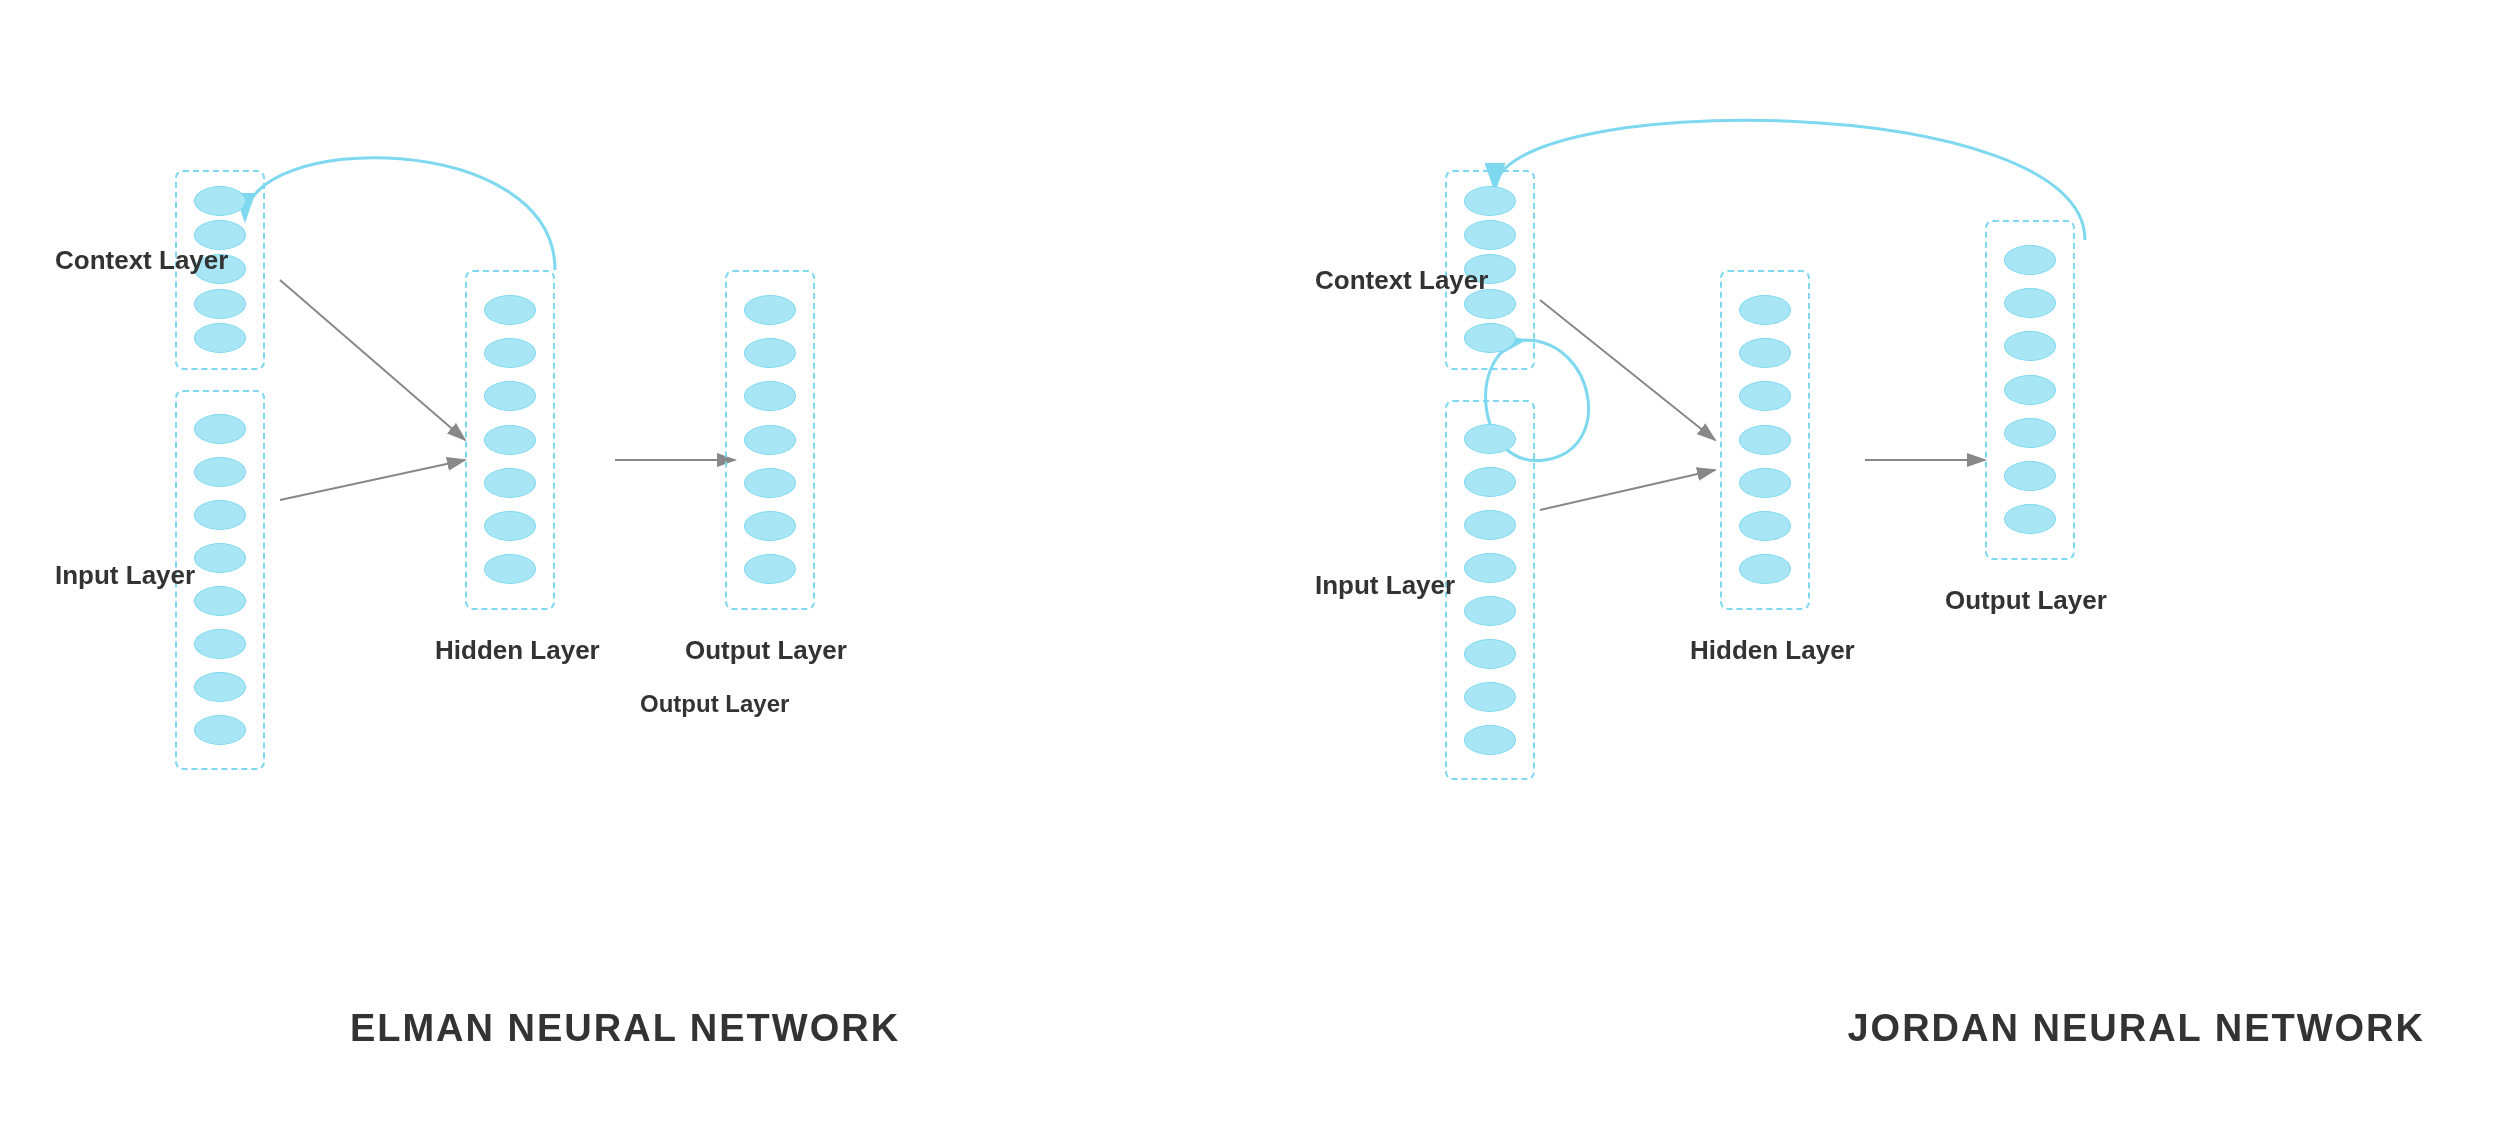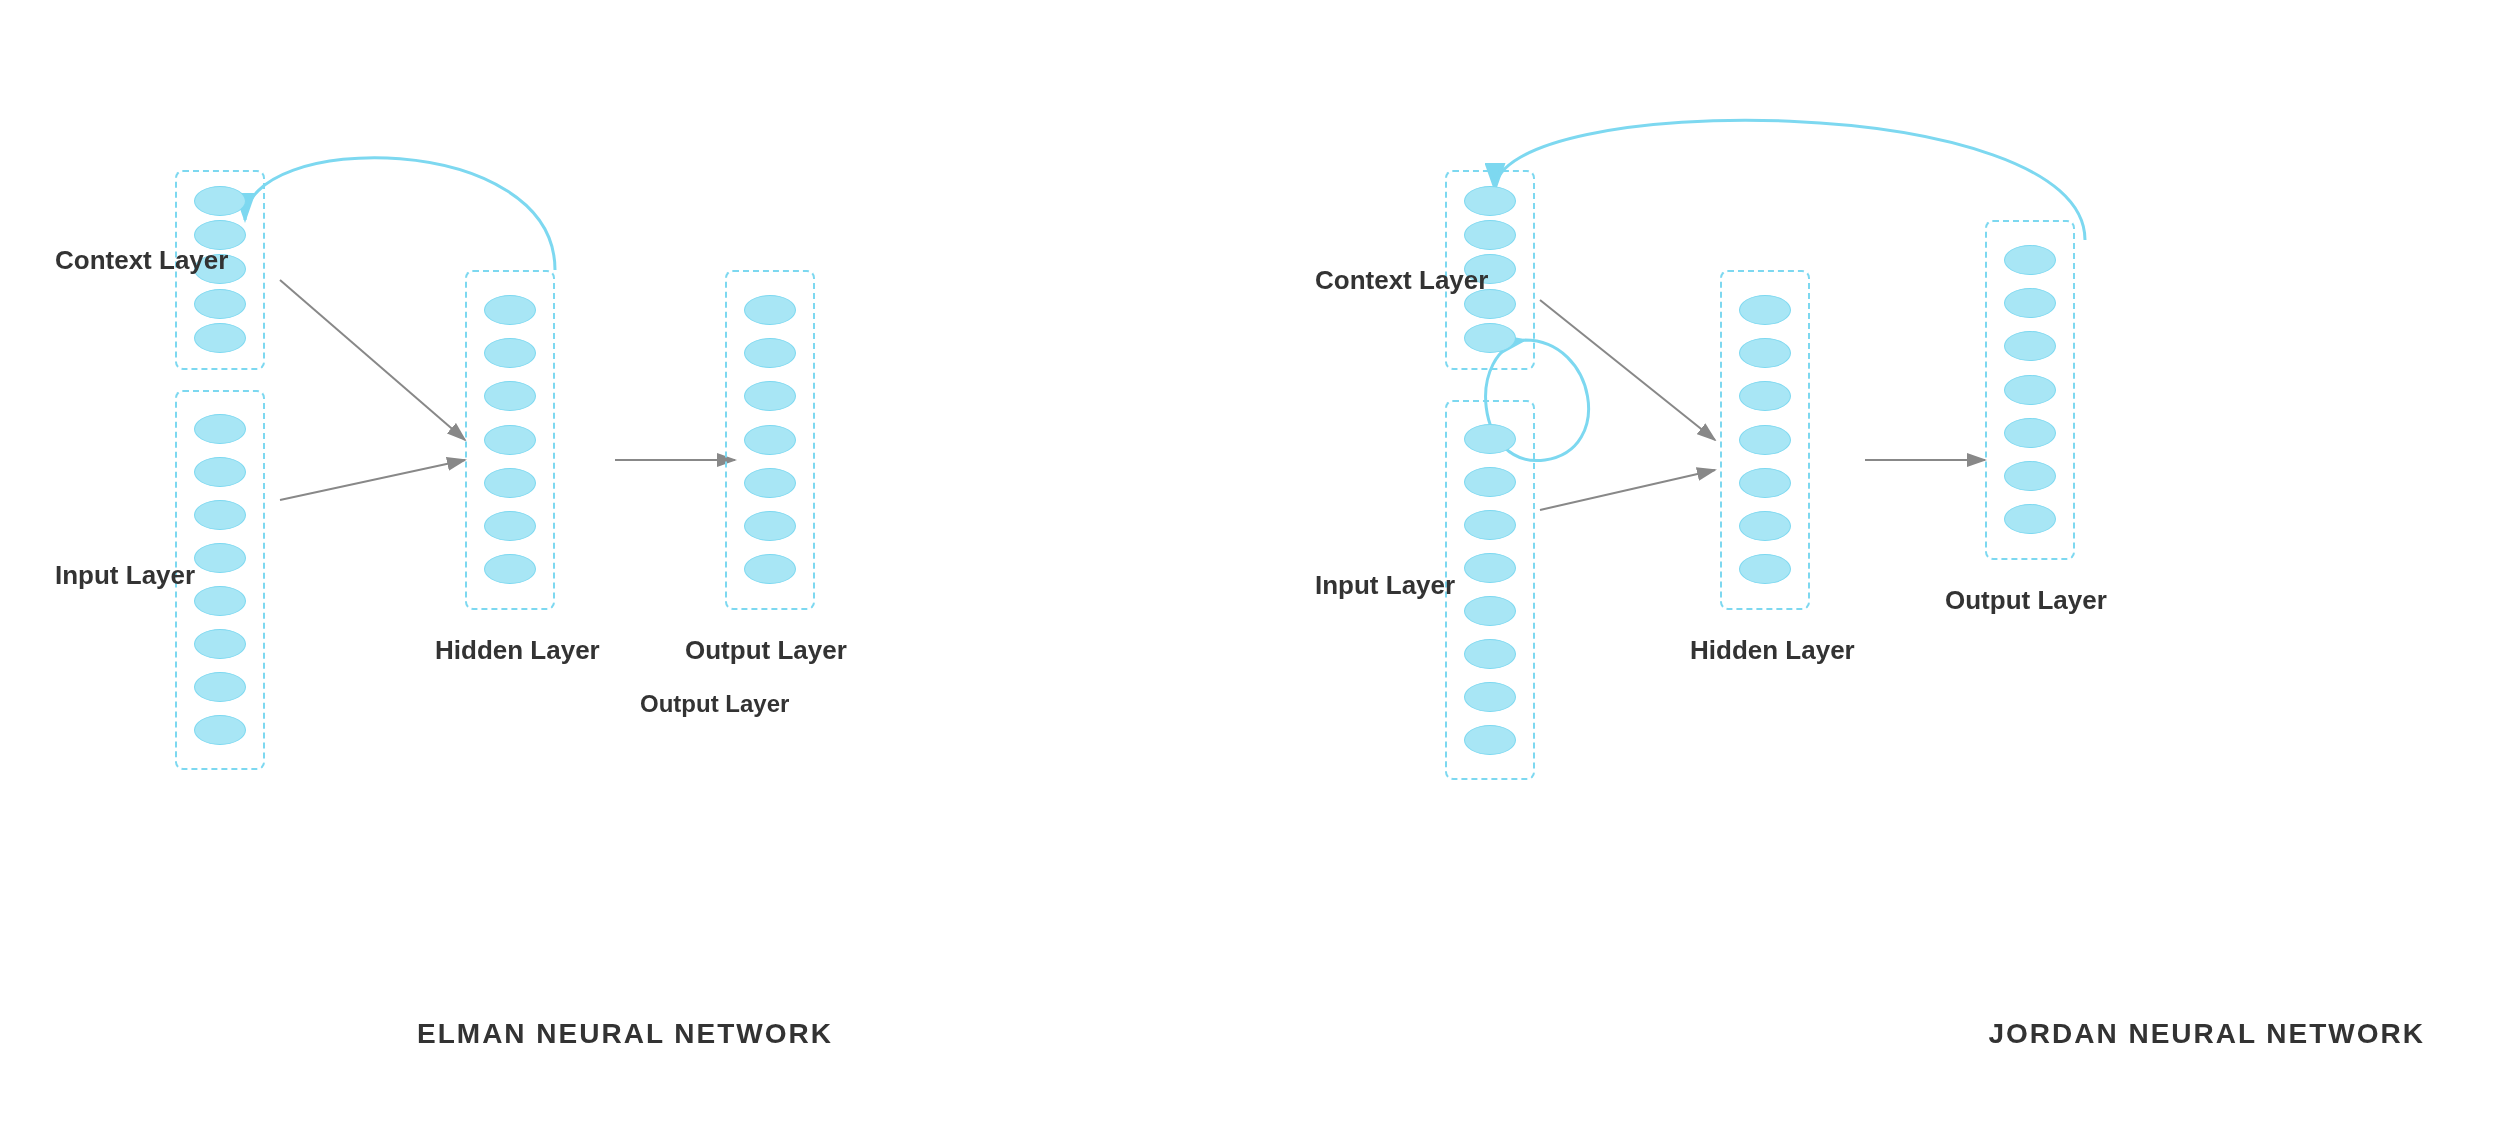--- a/index.html
+++ b/index.html
@@ -49,21 +49,21 @@
     .layer-label {
       position: absolute;
       font-size: 26px;
       font-weight: 600;
       color: #333;
       white-space: nowrap;
     }
 
     .network-title {
       position: absolute;
-      font-size: 28px;
+      font-size: 38px;
       font-weight: 900;
       color: #333;
       letter-spacing: 2px;
       text-align: center;
       width: 100%;
     }
 
     svg.arrows {
       position: absolute;
       top: 0;

